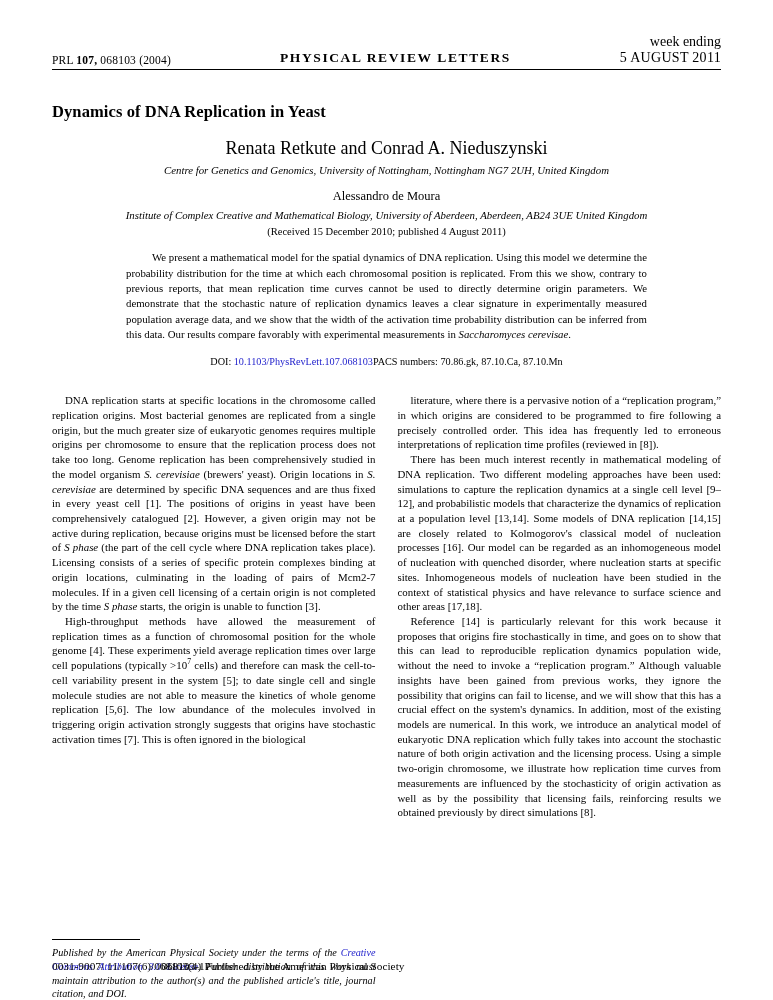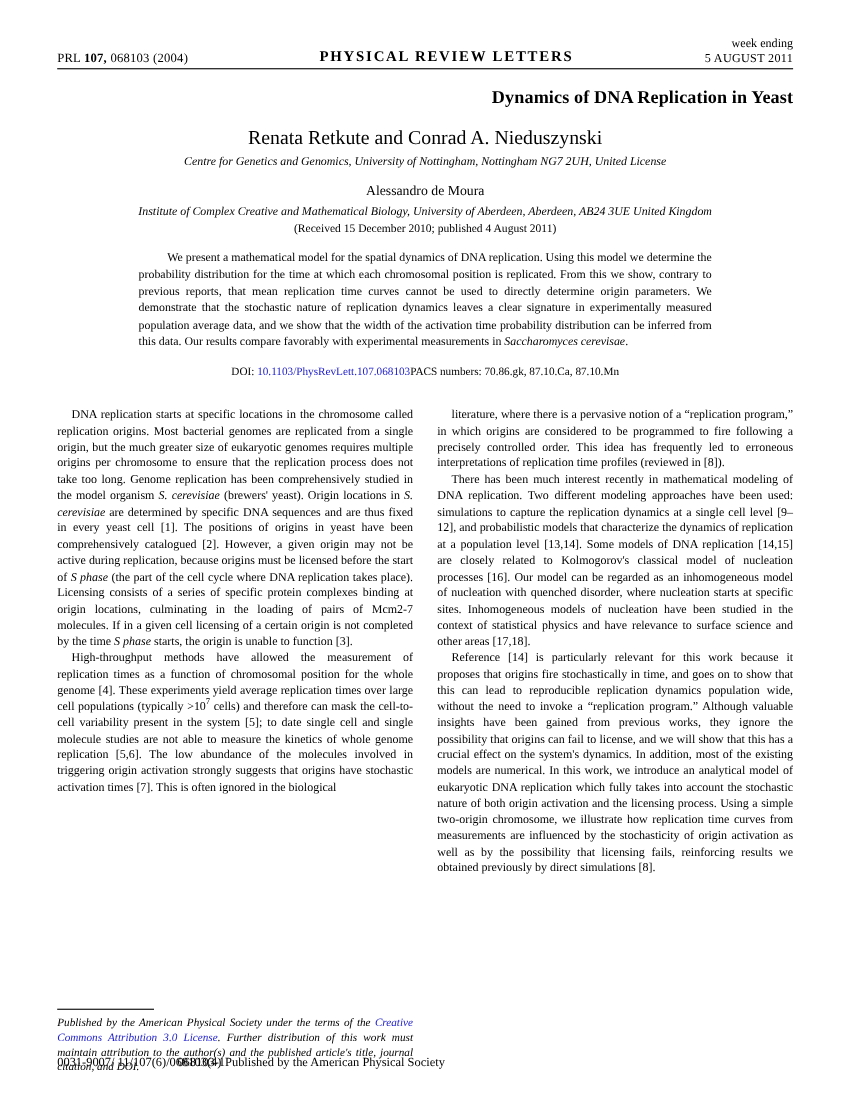--- a/index.html
+++ b/index.html
@@ -40,32 +40,32 @@
     flex: 1;
     text-align: center;
     font-size: 13.5px;
     letter-spacing: 1.6px;
     font-variant: small-caps;
     font-weight: bold;
   }
   .runhead-right {
     text-align: right;
     line-height: 1.15;
-    font-size: 11px;
+    font-size: 14px;
     white-space: nowrap;
   }
   .runhead-right .wk { display: block; }
   .runhead-right .dt { display: block; letter-spacing: 0.3px; }
 
   
   .title {
-    text-align: right;
+    text-align: left;
     font-size: 16.5px;
     font-weight: bold;
-    margin-top: 16px;
+    margin-top: 32px;
     letter-spacing: 0.1px;
   }
   .authors {
     text-align: center;
     font-size: 18px;
     margin-top: 16px;
   }
   .affil {
     text-align: center;
     font-size: 10.8px;
@@ -169,21 +169,21 @@
     </div>
     <div class="runhead-center">PHYSICAL REVIEW LETTERS</div>
     <div class="runhead-right">
       <span class="wk">week ending</span>
       <span class="dt">5 AUGUST 2011</span>
     </div>
   </div>
 
   <div class="title">Dynamics of DNA Replication in Yeast</div>
   <div class="authors">Renata Retkute and Conrad A. Nieduszynski</div>
-  <div class="affil">Centre for Genetics and Genomics, University of Nottingham, Nottingham NG7 2UH, United License</div>
+  <div class="affil">Centre for Genetics and Genomics, University of Nottingham, Nottingham NG7 2UH, United Kingdom</div>
   <div class="authors2">Alessandro de Moura</div>
   <div class="affil">Institute of Complex Creative and Mathematical Biology, University of Aberdeen, Aberdeen, AB24 3UE United Kingdom</div>
   <div class="received">(Received 15 December 2010; published 4 August 2011)</div>
 
   <div class="abstract">We present a mathematical model for the spatial dynamics of DNA replication. Using this model we determine the probability distribution for the time at which each chromosomal position is replicated. From this we show, contrary to previous reports, that mean replication time curves cannot be used to directly determine origin parameters. We demonstrate that the stochastic nature of replication dynamics leaves a clear signature in experimentally measured population average data, and we show that the width of the activation time probability distribution can be inferred from this data. Our results compare favorably with experimental measurements in <i>Saccharomyces cerevisae</i>.</div>
 
   <div class="doi-line">
     <div>
       <span class="doi-label">DOI: </span><a class="link" href="#">10.1103/PhysRevLett.107.068103</a>
     </div>

